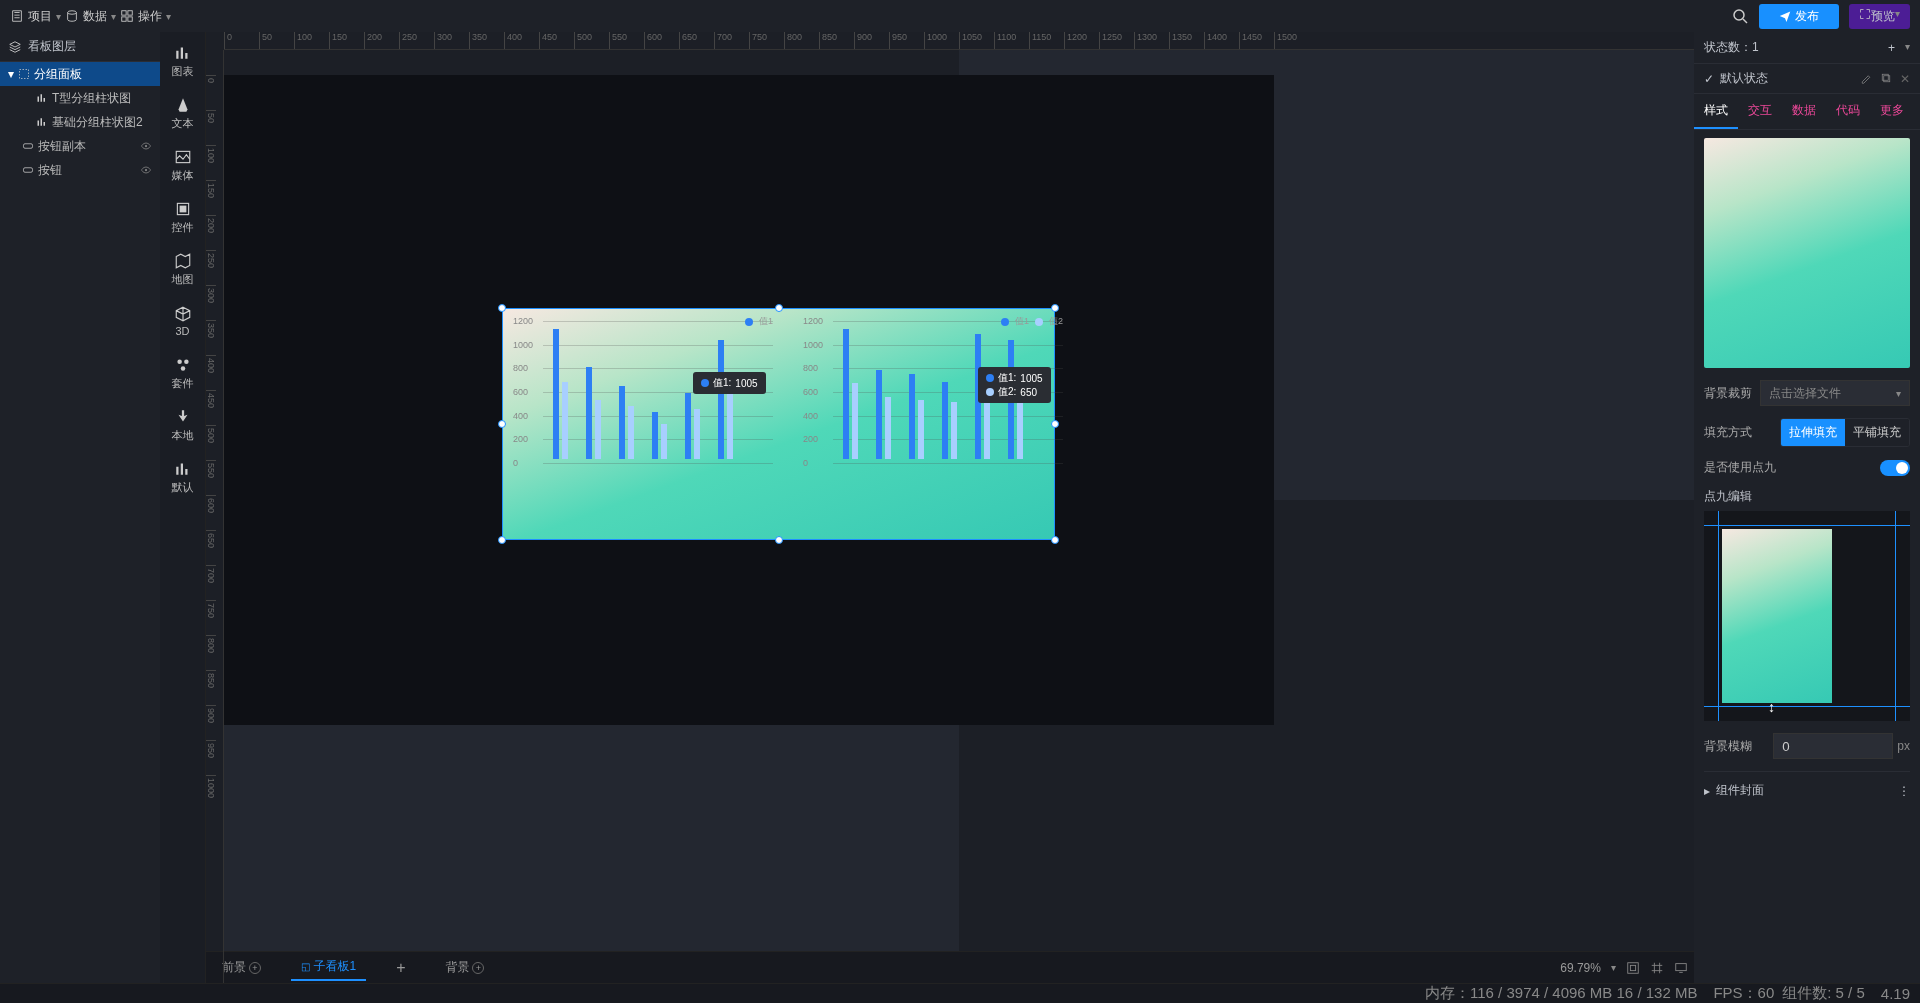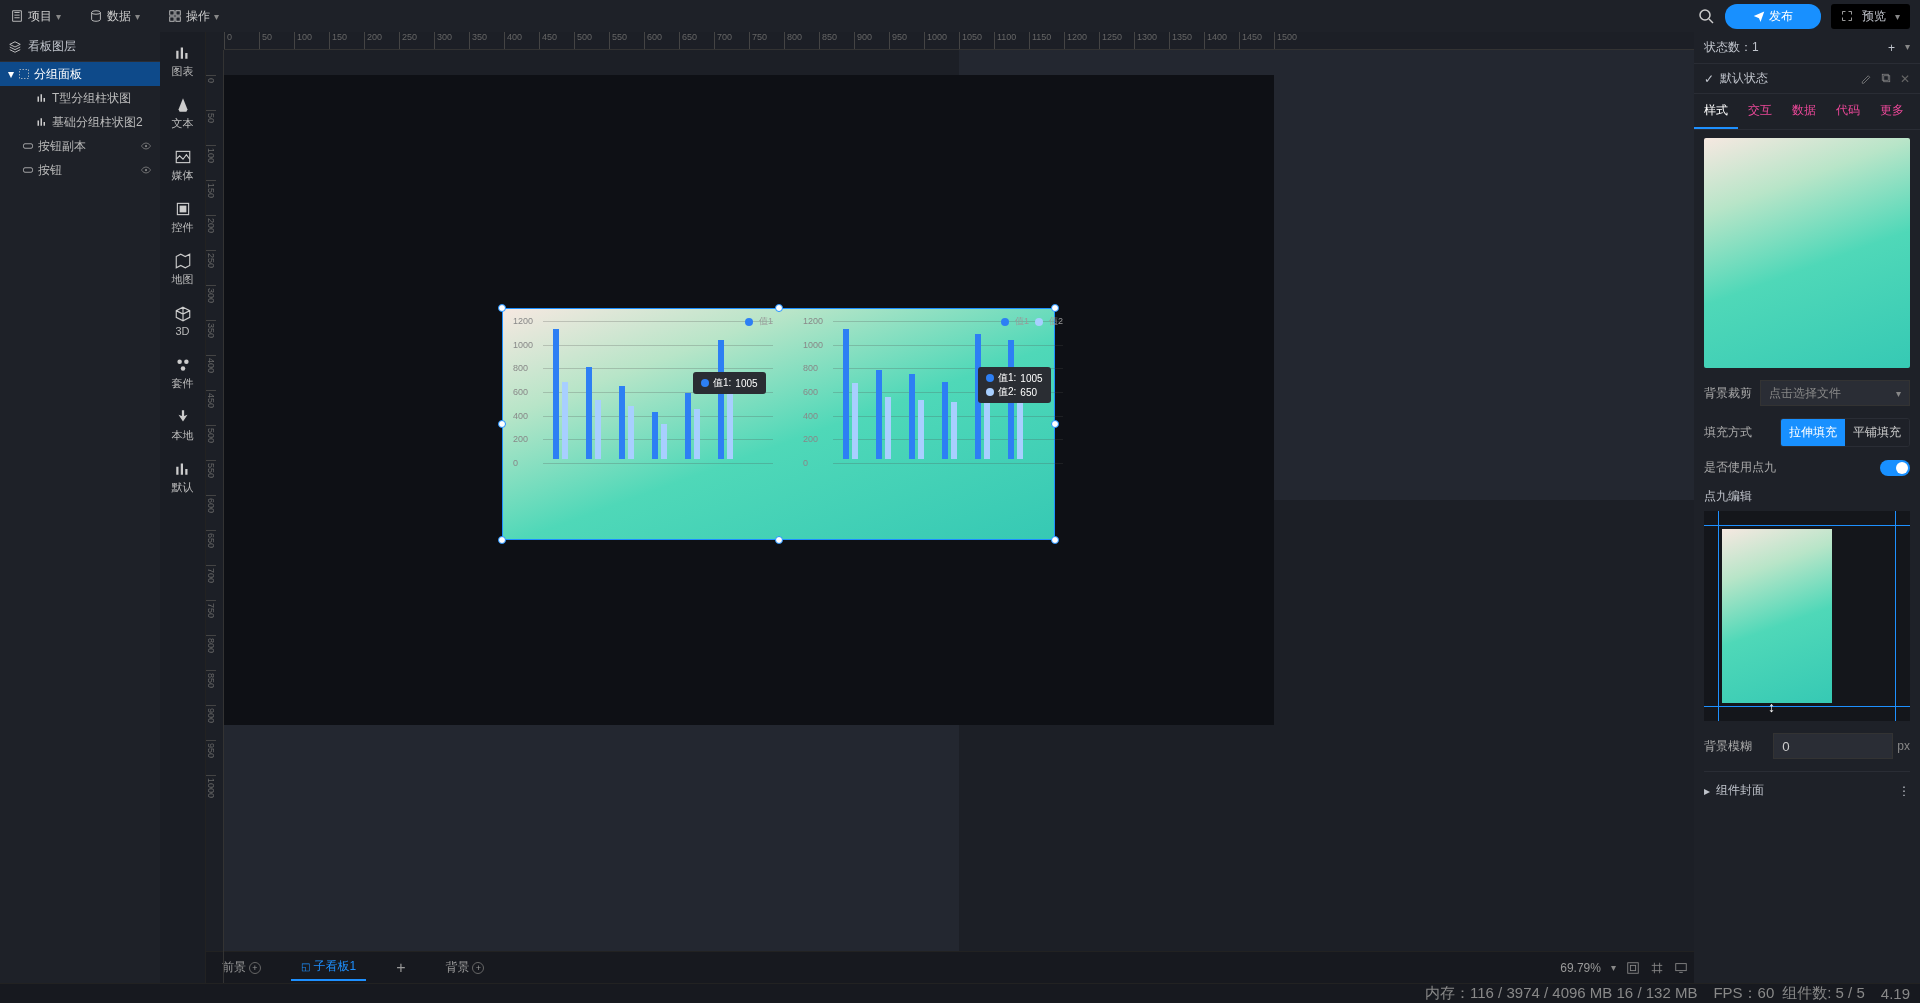--- a/index.html
+++ b/index.html
@@ -11,27 +11,27 @@
   width:1920px; height:1003px;
   overflow:hidden;
 }
 .topbar {
   height:32px;
   background:#1e2128;
   display:flex; align-items:center;
   padding:0 10px;
   justify-content:space-between;
 }
-.topbar .left { display:flex; gap:28px; align-items:center;}
+.topbar .left { display:flex; gap:4px; align-items:center;}
 .topbar .menu-item { display:flex; align-items:center; gap:4px; cursor:pointer; color:#ccc; }
 .topbar .menu-item svg { width:14px;height:14px; fill:#ccc;}
 .chev { font-size:10px; color:#888; }
 .topbar .right { display:flex; gap:10px; align-items:center;}
-.btn-publish { background:#1890ff; color:#fff; padding:4px 28px; border-radius:12px; display:flex; align-items:center; gap:4px; cursor:pointer;}
-.btn-preview { background:#000000; padding:4px 10px; border-radius:3px; display:flex; align-items:center; gap:9px; cursor:pointer;}
+.btn-publish { background:#1890ff; color:#fff; padding:4px 20px; border-radius:3px; display:flex; align-items:center; gap:4px; cursor:pointer;}
+.btn-preview { background:#4c1d95; padding:4px 10px; border-radius:3px; display:flex; gap:0; cursor:pointer;}
 .search-circle { width:18px;height:18px; cursor:pointer;}
 
 .main { display:flex; height:calc(100% - 32px - 20px); }
 .left-panel { width:200px; background:#1e2128; display:flex; flex-direction:column;}
 .left-panel-header { height:30px; background:#1e2128; display:flex; align-items:center; padding:0 8px; gap:6px; border-bottom:1px solid #2a2d35;}
 .tree { flex:1; overflow:auto; }
 .tree-item { height:24px; display:flex; align-items:center; padding-left:8px; gap:4px; cursor:pointer; color:#bbb; position:relative;}
 .tree-item.selected { background:#0e4a8a; color:#fff;}
 .tree-item .vis { position:absolute; right:8px; }
 .tree-indent1 { padding-left:22px;}

